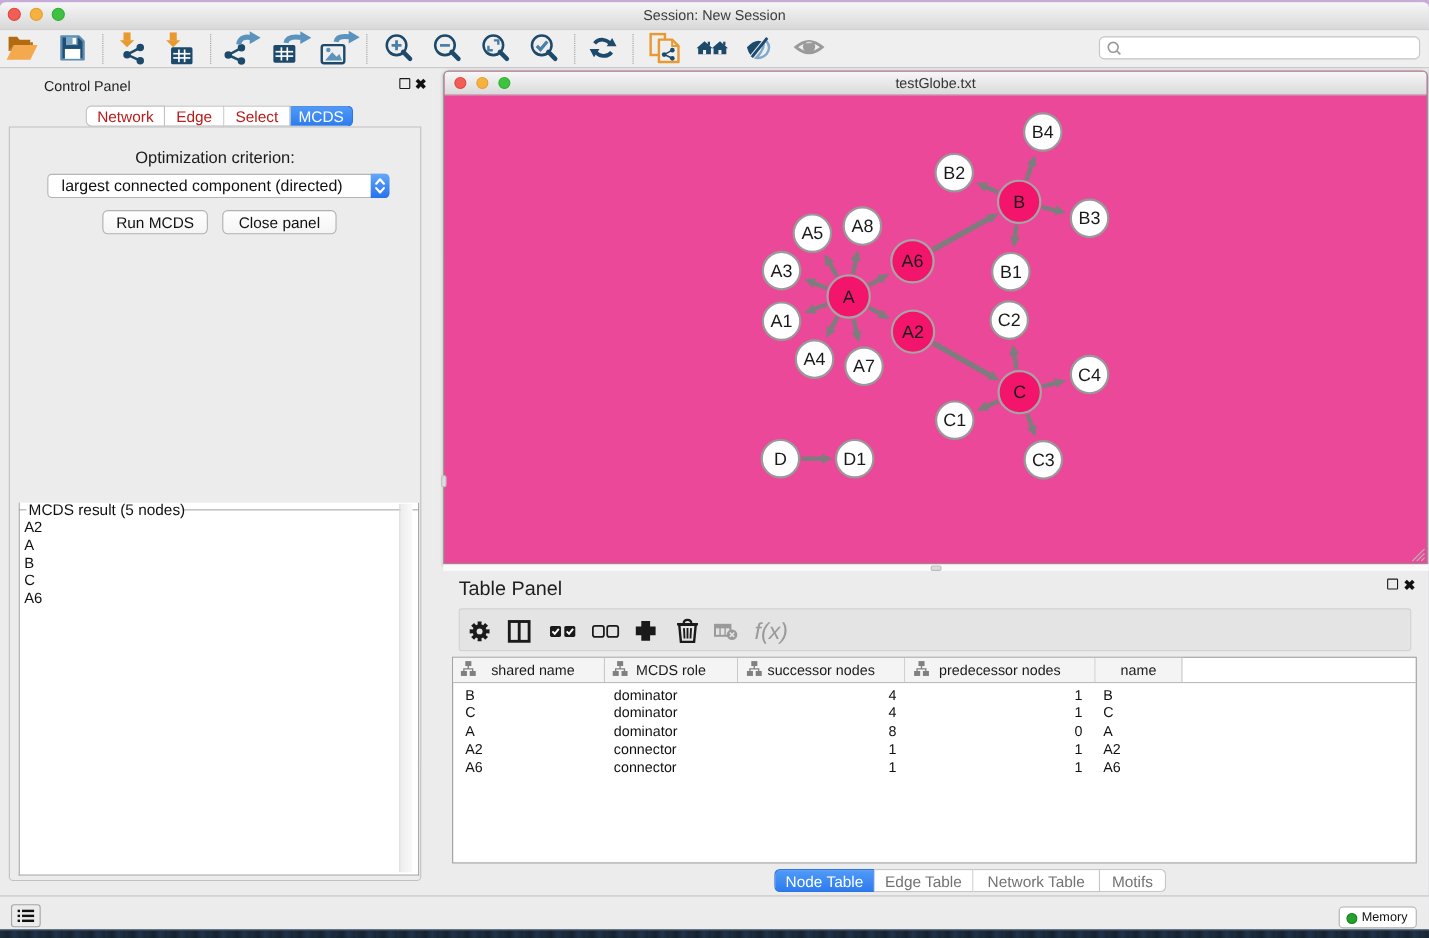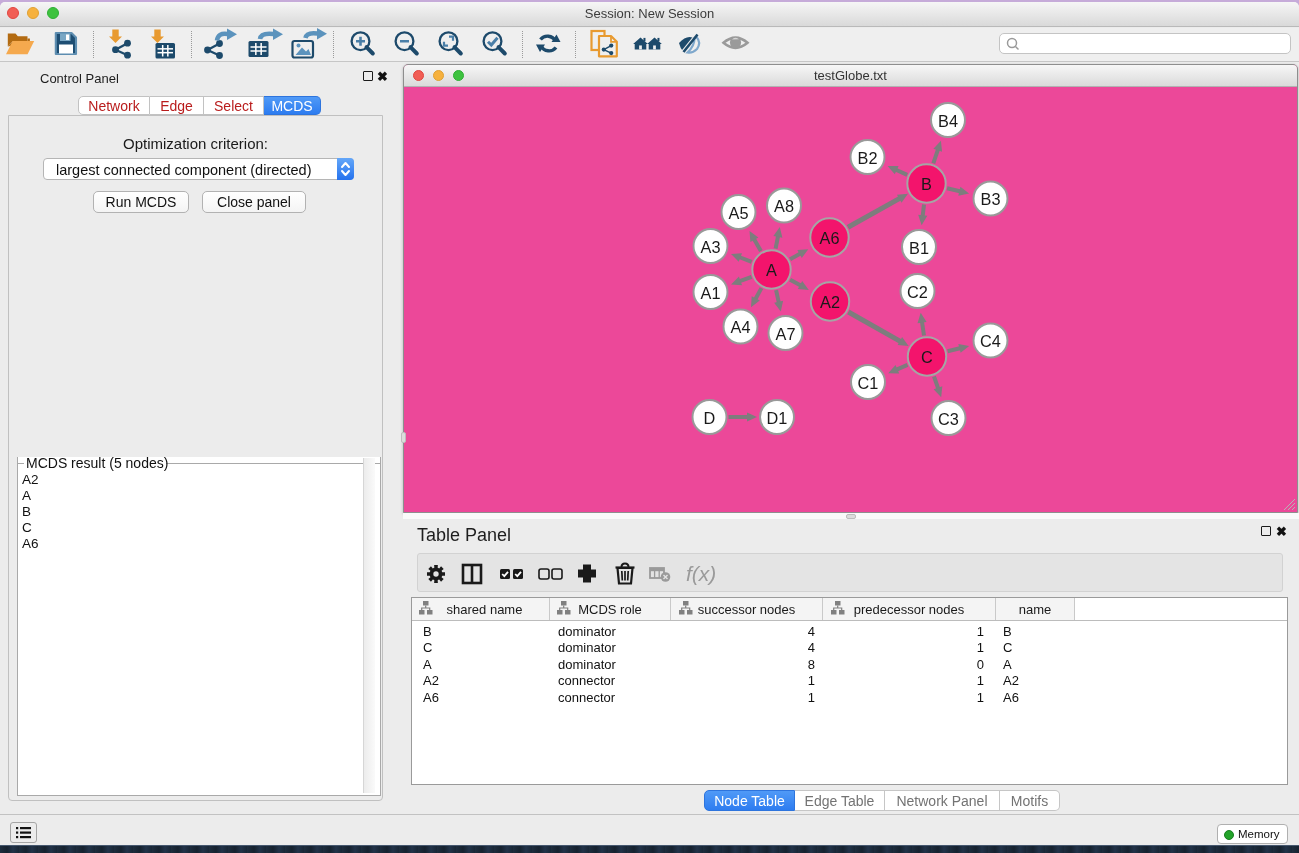--- a/index.html
+++ b/index.html
@@ -427,21 +427,21 @@
 <div class="td" style="left:591px;top:75.0px;">A2</div>
 <div class="td" style="left:11px;top:91.5px;">A6</div>
 <div class="td" style="left:146px;top:91.5px;">connector</div>
 <div class="td" style="left:340px;top:91.5px;width:63px;text-align:right;">1</div>
 <div class="td" style="left:500px;top:91.5px;width:72px;text-align:right;">1</div>
 <div class="td" style="left:591px;top:91.5px;">A6</div>
 </div>
 <div id="btabs">
   <div class="btab sel first" style="width:91px;">Node Table</div>
   <div class="btab" style="width:90px;">Edge Table</div>
-  <div class="btab" style="width:115px;">Network Panel</div>
+  <div class="btab" style="width:115px;">Network Table</div>
   <div class="btab last" style="width:60px;">Motifs</div>
 </div>
 <div id="statusbar"></div>
 <div id="listbtn">
   <svg width="25" height="19" style="position:absolute;left:0;top:0">
     <g fill="#111">
       <rect x="5" y="4" width="2.2" height="2.2"></rect>
           <rect x="9" y="4" width="11" height="2.2"></rect>
       <rect x="5" y="8.5" width="2.2" height="2.2"></rect>
           <rect x="9" y="8.5" width="11" height="2.2"></rect>

